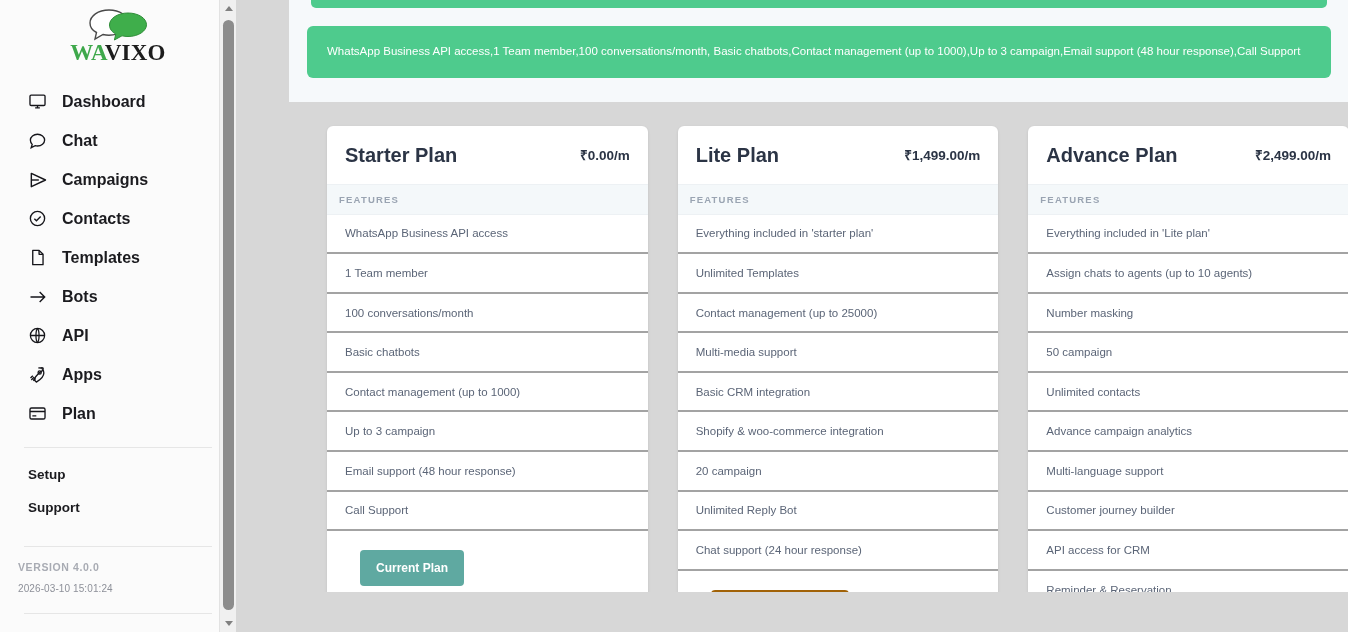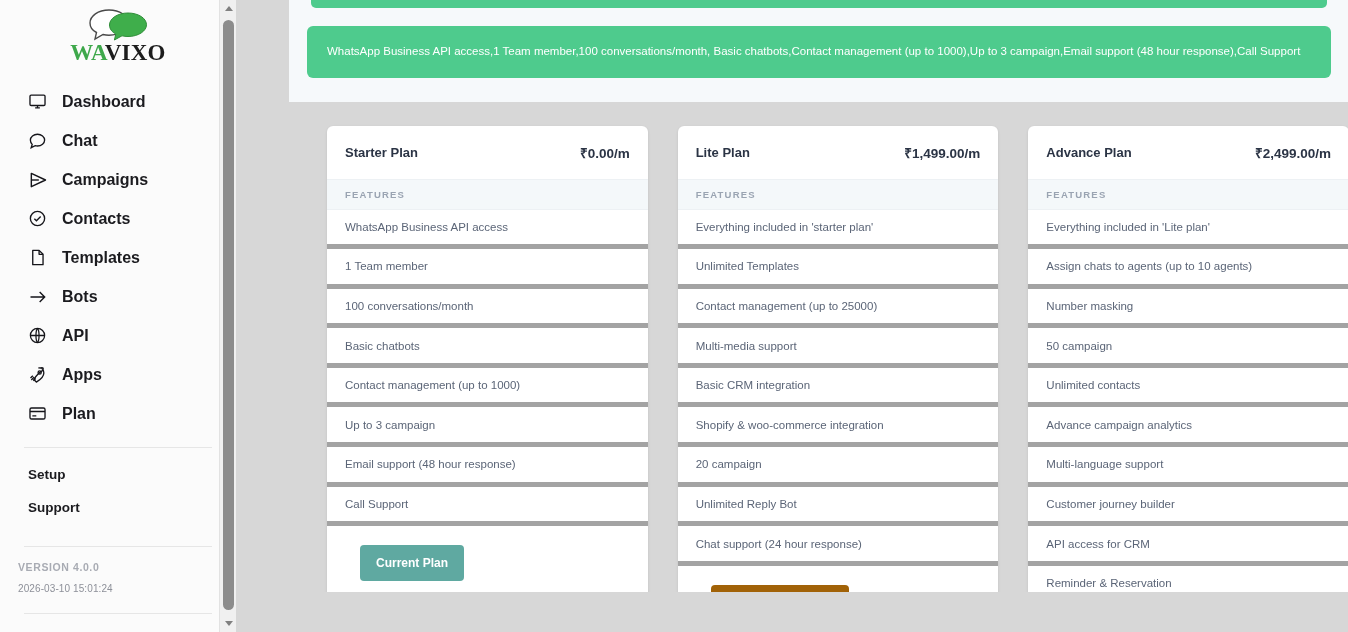--- a/index.html
+++ b/index.html
@@ -113,34 +113,34 @@
     width: 322px; background: #ffffff;
     border-radius: 6px;
     box-shadow: 0 1px 3px rgba(0,0,0,.10);
     overflow: hidden;
     display: flex; flex-direction: column;
   }
   .card-head {
     display: flex; align-items: center; justify-content: space-between;
     padding: 18px 18px 17px 18px;
   }
-  .plan-name { font-size: 13px; font-weight: 600; color: #2b3445; }
+  .plan-name { font-size: 20px; font-weight: 600; color: #2b3445; }
   .plan-price { font-size: 13.5px; font-weight: 600; color: #2b3445; }
   .feat-head {
     background: #f4f8fa;
     border-top: 1px solid #edf1f4; border-bottom: 1px solid #edf1f4;
-    padding: 9px 18px;
+    padding: 9px 12px;
     font-size: 9.5px; font-weight: 600; letter-spacing: 1.2px;
     color: #9aa4b2;
   }
   .feat-row {
     padding: 0 18px; height: 39.6px;
     display: flex; align-items: center;
     font-size: 11.5px; color: #5b6577;
-    border-bottom: 5px solid #a3a3a3;
+    border-bottom: 2px solid #a3a3a3;
   }
   .card-foot { padding: 19px 18px 22px 33px; }
   .btn {
     display: inline-block; border: none; border-radius: 4px;
     color: #ffffff; font-size: 12px; font-weight: 700;
     padding: 11px 16px; cursor: pointer;
     font-family: "Liberation Sans", sans-serif;
   }
   .btn-current { background: #5fa9a1; cursor: default; }
   .btn-switch  { background: #a16207; }

